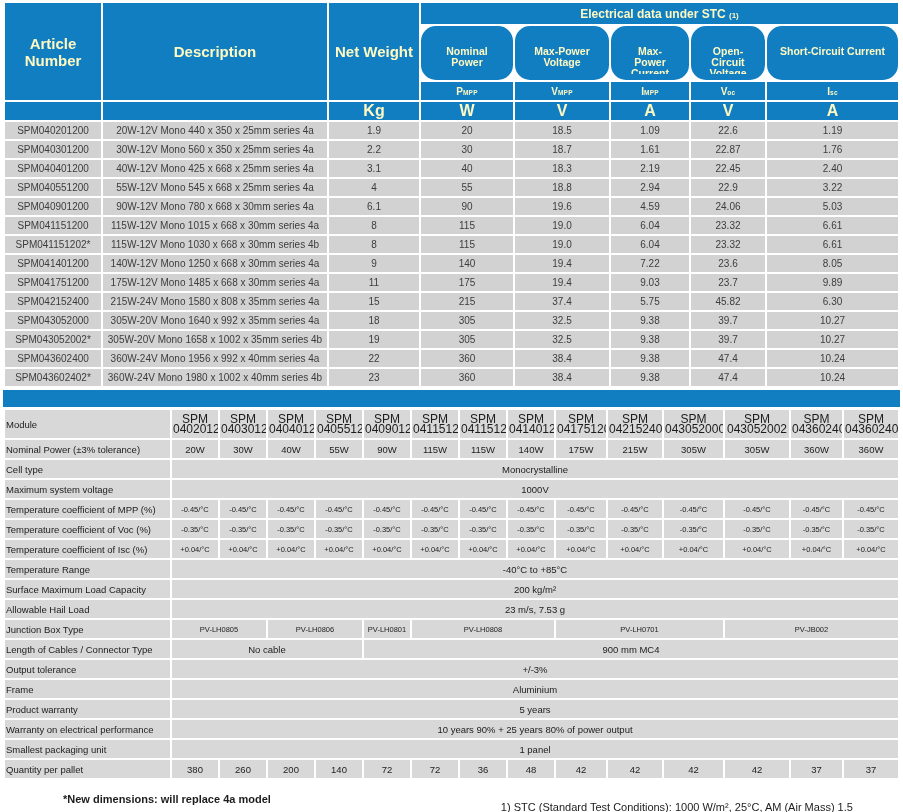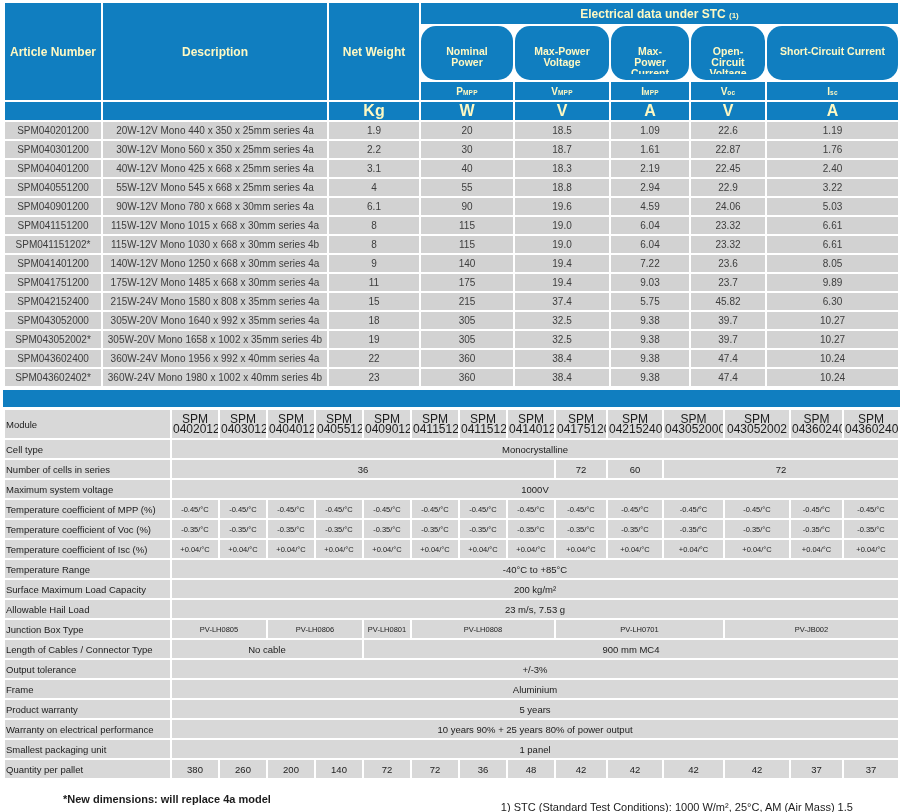--- a/index.html
+++ b/index.html
@@ -10,21 +10,21 @@
   }
   .sheet{padding:1px 3px;}
   table{border-collapse:separate;border-spacing:2px;table-layout:fixed;}
   .tt{width:897px;}
   .tt th{
     background:#107ec0;color:#fef9c3;font-weight:bold;
     text-align:center;vertical-align:middle;padding:0 2px;
   }
   .tt .banner-cell{height:21px;font-size:12px;}
   .tt .banner-note{font-size:8px;}
-  .tt .bighead{font-size:12px;}
+  .tt .bighead{font-size:15px;}
   .tt .colname-cell{height:34px;vertical-align:top;padding-top:20px;border-radius:15px;}
   .tt .colname{font-size:10.5px;line-height:11px;white-space:pre-line;display:block;margin:0 auto;}
   .tt .clip3{max-height:28px;overflow:hidden;}
   .tt .sym-cell{height:18px;font-size:10px;}
   .tt .sym-sub{font-size:6.5px;letter-spacing:0.2px;}
   .tt .unit-cell{height:15px;font-size:16px;}
   .tt td{
     background:#d2d2d2;color:#3d3d3d;font-size:10px;
     text-align:center;vertical-align:middle;height:17px;padding:0 2px;
     white-space:nowrap;overflow:hidden;
@@ -301,30 +301,40 @@
 042152400</td>
           <td class="mod">SPM
 043052000</td>
           <td class="mod">SPM
 043052002</td>
           <td class="mod">SPM
 043602400</td>
           <td class="mod">SPM
 043602402</td>
         </tr>
+    <tr>
+          <th class="lbl">Nominal Power  (±3% tolerance)</th>
+          <td>20W</td>
+          <td>30W</td>
+          <td>40W</td>
+          <td>55W</td>
+          <td>90W</td>
+          <td>115W</td>
+          <td>115W</td>
+          <td>140W</td>
+          <td>175W</td>
+          <td>215W</td>
+          <td>305W</td>
+          <td>305W</td>
+          <td>360W</td>
+          <td>360W</td>
+        </tr>
         <tr>
           <th class="lbl">Cell type</th>
           <td colspan="14">Monocrystalline</td>
-        </tr>
-        <tr>
-          <th class="lbl">Number of cells in series</th>
-          <td colspan="8">36</td>
-          <td>72</td>
-          <td>60</td>
-          <td colspan="4">72</td>
         </tr>
         <tr>
           <th class="lbl">Maximum system voltage</th>
           <td colspan="14">1000V</td>
         </tr>
         <tr>
           <th class="lbl">Temperature coefficient of MPP (%)</th>
           <td class="sm">-0.45/°C</td>
           <td class="sm">-0.45/°C</td>
           <td class="sm">-0.45/°C</td>

